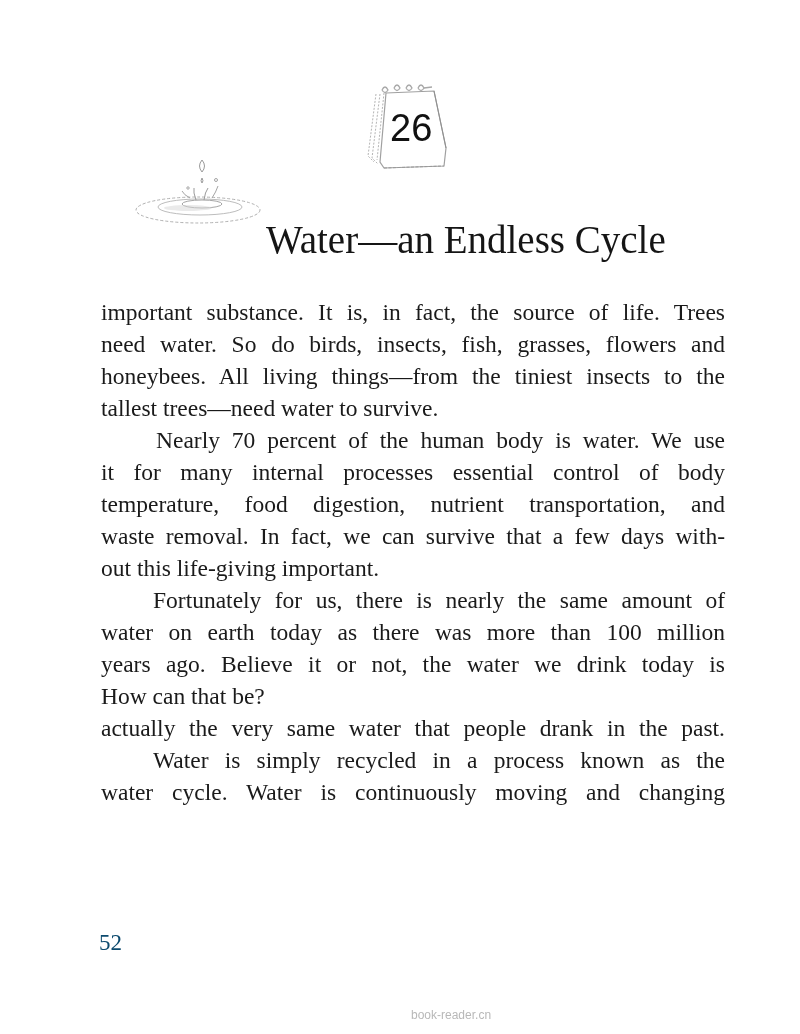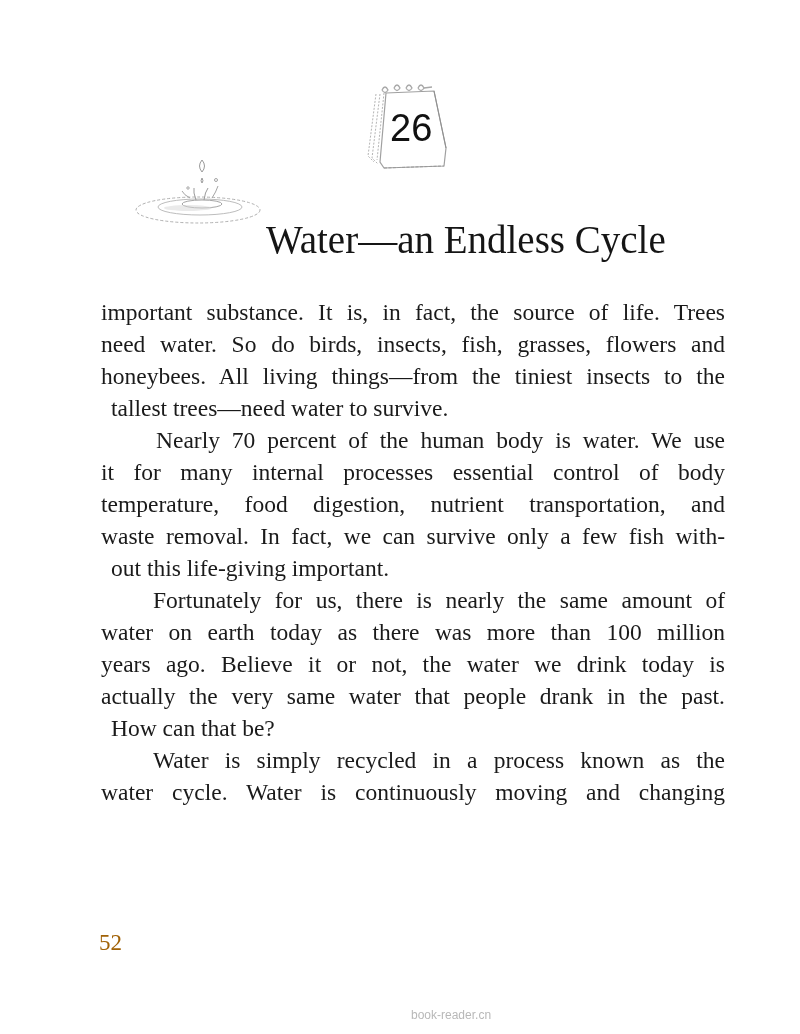--- a/index.html
+++ b/index.html
@@ -77,37 +77,36 @@
     }
     .line {
       display: block;
       text-align: justify;
       text-align-last: justify;
       white-space: nowrap;
       height: 32px;
     }
     .line.last {
       text-align-last: left;
-      margin-left: 10px;
     }
     .indent {
       text-indent: 52px;
     }
     .drop-w {
       font-size: 36px;
       line-height: 32px;
       vertical-align: -2px;
     }
     .page-number {
       position: absolute;
       left: 99px;
       top: 930px;
       font-family: "Liberation Serif", serif;
       font-size: 23px;
-      color: #a16207;
+      color: #0c4a6e;
     }
     .watermark {
       position: absolute;
       left: 411px;
       top: 1008px;
       font-family: "Liberation Sans", sans-serif;
       font-size: 12px;
       color: #b8b8b8;
       text-align: right;
     }
@@ -174,30 +173,30 @@
       <span class="line">important substance. It is, in fact, the source of life. Trees</span>
       <span class="line">need water. So do birds, insects, fish, grasses, flowers and</span>
       <span class="line">honeybees. All living things—from the tiniest insects to the</span>
       <span class="line last">tallest trees—need water to survive.</span>
     </div>
 
     <div class="paragraph">
       <span class="line indent" style="text-indent:55px">Nearly 70 percent of the human body is water. We use</span>
       <span class="line">it for many internal processes essential control of body</span>
       <span class="line">temperature, food digestion, nutrient transportation, and</span>
-      <span class="line">waste removal. In fact, we can survive only a few fish with-</span>
+      <span class="line">waste removal. In fact, we can survive that a few days with-</span>
       <span class="line last">out this life-giving important.</span>
     </div>
 
     <div class="paragraph">
       <span class="line indent">Fortunately for us, there is nearly the same amount of</span>
       <span class="line">water on earth today as there was more than 100 million</span>
       <span class="line">years ago. Believe it or not, the water we drink today is</span>
+      <span class="line last">How can that be?</span>
       <span class="line">actually the very same water that people drank in the past.</span>
-      <span class="line last">How can that be?</span>
     </div>
 
     <div class="paragraph">
       <span class="line indent">Water is simply recycled in a process known as the</span>
       <span class="line">water cycle. Water is continuously moving and changing</span>
     </div>
 
   </div>
 
   <div class="page-number">52</div>

